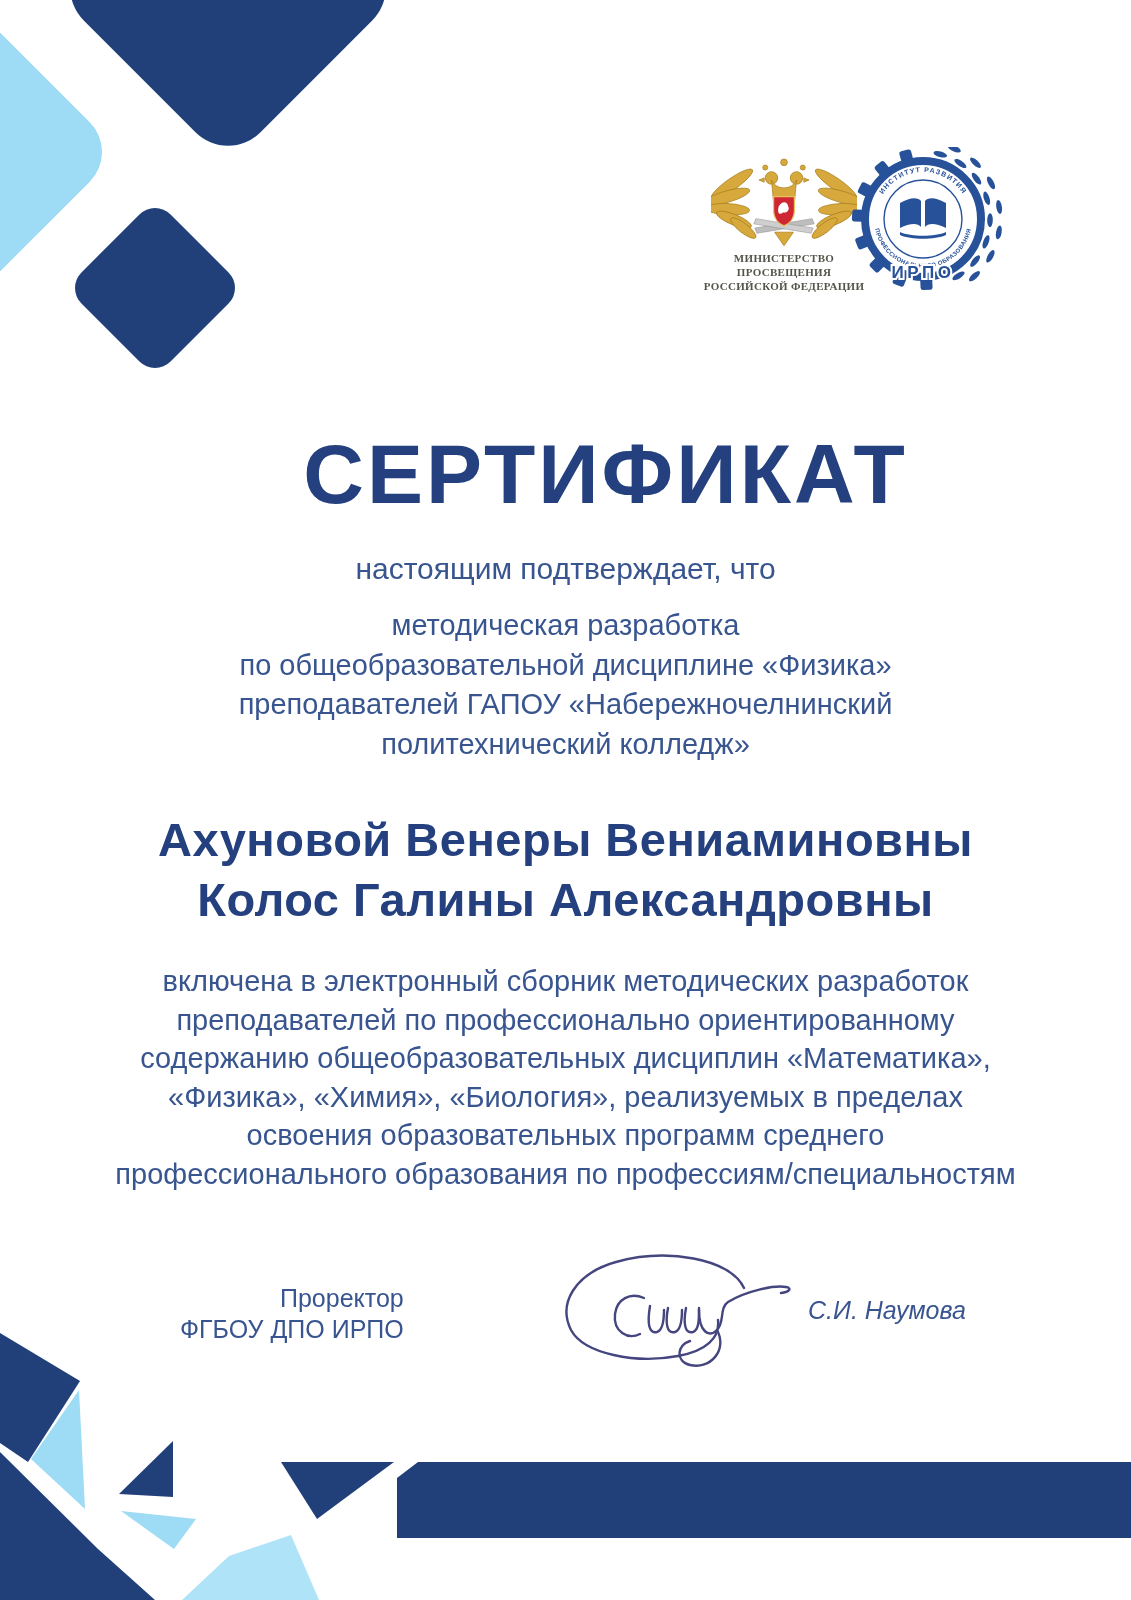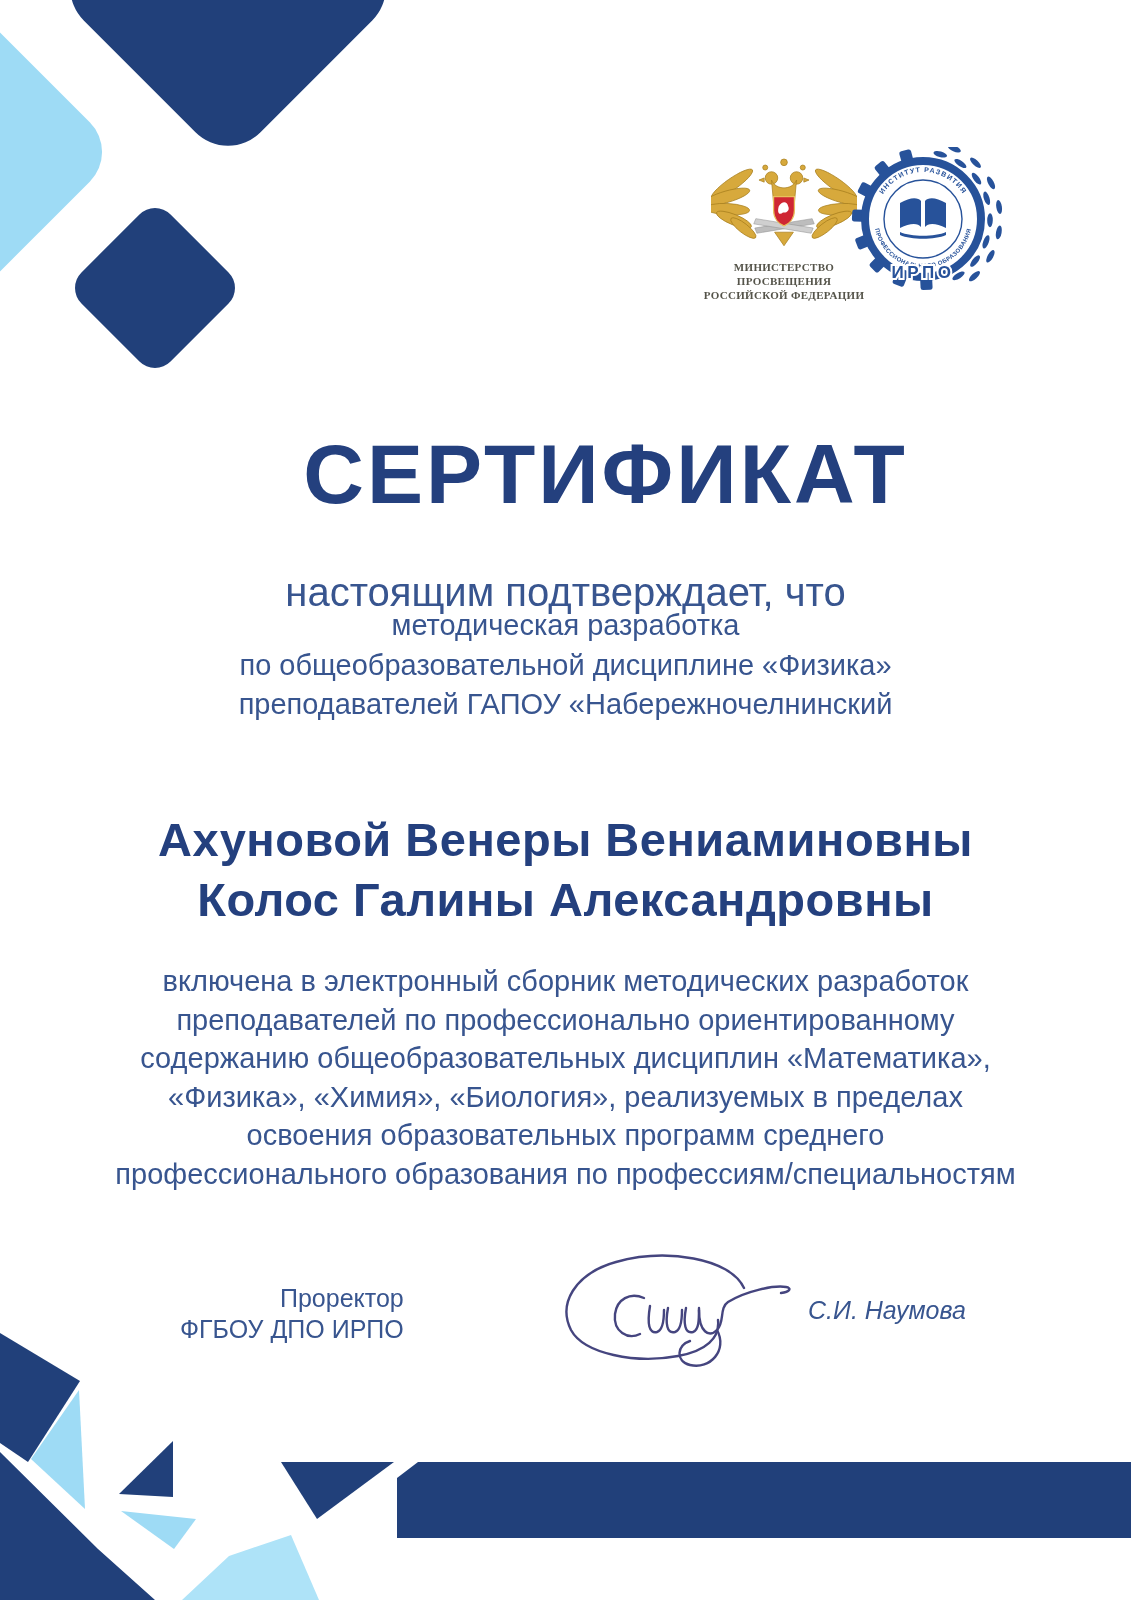--- a/index.html
+++ b/index.html
@@ -10,28 +10,28 @@
   }
   
   .diamond{position:absolute; transform:rotate(45deg);}
   .diamond.light{background:#9edbf5; width:234px; height:234px; border-radius:42px; left:-163px; top:35px;}
   .diamond.dark-big{background:#21407a; width:250px; height:250px; border-radius:46px; left:103px; top:-137px;}
   .diamond.dark-small{background:#21407a; width:126px; height:126px; border-radius:22px; left:92px; top:225px;}
 
   
   .ministry{position:absolute; left:703px; top:157px; width:162px; text-align:center;}
   .ministry svg{display:block; margin:0 auto;}
-  .ministry-caption{margin-top:11px; font-family:"Liberation Serif", serif; font-size:11px; line-height:14px;
+  .ministry-caption{margin-top:2px; font-family:"Liberation Serif", serif; font-size:11px; line-height:14px;
     color:#55544a; letter-spacing:0.3px; font-weight:bold;}
   .irpo{position:absolute; left:848px; top:147px; width:175px; height:158px;}
 
   
   .ctext{position:absolute; left:0; width:100%; text-align:center;}
   .title{top:426px; font-size:84px; line-height:1.15; font-weight:700; letter-spacing:3px; color:#24407e;padding-left:40px;}
-  .subtitle{top:570px; font-size:40px; color:#38558f;}
+  .subtitle{top:552px; font-size:30px; color:#38558f;}
   .work{top:606px; font-size:29px; line-height:39.5px; color:#38558f;}
   .names{top:810px; font-size:47px; line-height:60px; font-weight:700; letter-spacing:0.5px; color:#24407e;}
   .descr{top:962px; font-size:29px; line-height:38.6px; color:#38558f;}
 
   
   .sig-position{position:absolute; left:180px; top:1283px; font-size:25px; line-height:31px; color:#38558f; text-align:right;}
   .sig-scribble{position:absolute; left:548px; top:1246px;}
   .sig-name{position:absolute; left:808px; top:1296px; font-size:25px; color:#38558f;font-style:italic;}
   .place-date{top:1408px; font-size:25px; color:#38558f;}
 
@@ -130,20 +130,21 @@
     <text x="75" y="131" text-anchor="middle" font-size="17" font-weight="bold" letter-spacing="3.5" fill="#27529a" stroke="#ffffff" stroke-width="4" paint-order="stroke">ИРПО</text>
   </svg>
 
   <div class="ctext title">СЕРТИФИКАТ</div>
   <div class="ctext subtitle">настоящим подтверждает, что</div>
 
   <div class="ctext work">
     <div>методическая разработка</div>
     <div>по общеобразовательной дисциплине «Физика»</div>
     <div>преподавателей ГАПОУ «Набережночелнинский</div>
+    <div>политехнический колледж»</div>
   </div>
 
   <div class="ctext names">
     <div>Ахуновой Венеры Вениаминовны</div>
     <div>Колос Галины Александровны</div>
   </div>
 
   <div class="ctext descr">
     <div>включена в электронный сборник методических разработок</div>
     <div>преподавателей по профессионально ориентированному</div>

